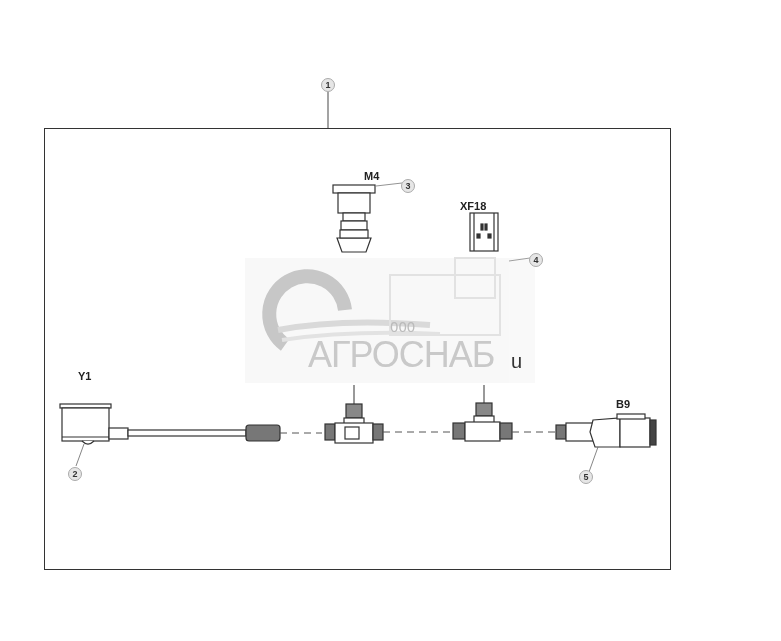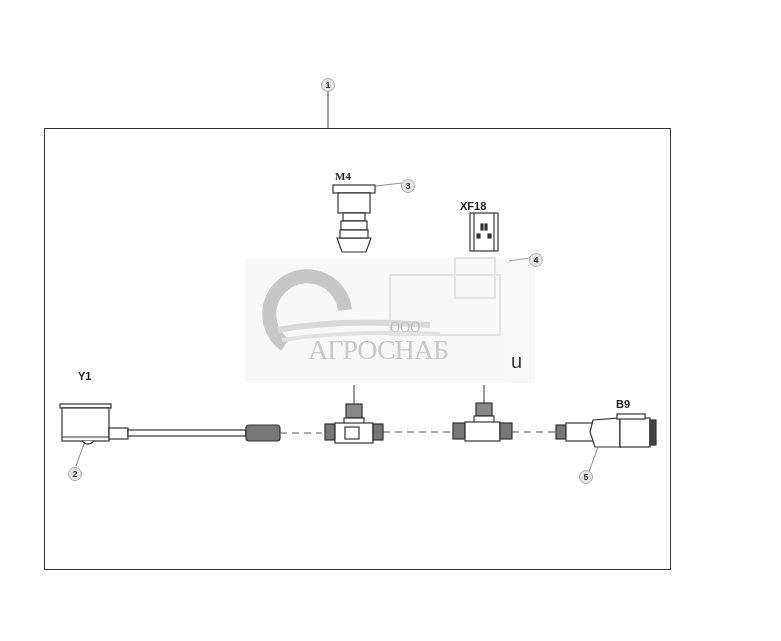--- a/index.html
+++ b/index.html
@@ -2,22 +2,22 @@
 <html><head>
 <meta charset="utf-8">
 <style>
   html, body { margin:0; padding:0; background:#fff; }
   body { width:781px; height:641px; position:relative; overflow:hidden; font-family:"Liberation Sans", sans-serif; }
   .abs { position:absolute; }
   .frame { left:44px; top:128px; width:627px; height:442px; border:1.5px solid #333; box-sizing:border-box; }
   .label { font-weight:bold; font-size:11px; color:#222; }
   .callout { width:12px; height:12px; border-radius:50%; background:#e6e6e6; border:1px solid #aaa; font-size:9px; font-weight:bold; color:#333; text-align:center; line-height:12px; }
   svg { position:absolute; left:0; top:0; }
-  .wm-text { font-family:Liberation Serif, serif; font-size:28px; color:#c9c9c9; letter-spacing:-1px; }
-  .wm-ooo { font-family:Liberation Serif, serif; font-size:14px; color:#bbb; }
+  .wm-text { font-family:Liberation Sans, sans-serif; font-size:36px; color:#c9c9c9; letter-spacing:-1px; }
+  .wm-ooo { font-family:Liberation Mono, monospace; font-size:14px; color:#bbb; }
 </style>
 </head>
 <body>
 
 <svg width="781" height="641">
 
   <line x1="328" y1="92" x2="328" y2="128" stroke="#666" stroke-width="1.2"></line>
 
   <g opacity="0.55">
     <rect x="245" y="258" width="290" height="125" fill="#f4f4f4"></rect>
@@ -92,21 +92,21 @@
   </g>
   <line x1="598" y1="447" x2="589" y2="472" stroke="#666" stroke-width="0.8"></line>
 </svg>
 
 <div class="abs frame"></div>
 
 <div class="abs wm-ooo" style="left:390px;top:320px;">ООО</div>
 <div class="abs wm-text" style="left:308px;top:334px;">АГРОСНАБ</div>
 <div class="abs" style="left:511px;top:350px;font-size:20px;color:#333;">u</div>
 
-<div class="abs label" style="left:335px;top:170px;font-family:Liberation Serif, serif;">M4</div>
+<div class="abs label" style="left:364px;top:170px;">M4</div>
 <div class="abs label" style="left:460px;top:200px;">XF18</div>
 <div class="abs label" style="left:78px;top:370px;">Y1</div>
 <div class="abs label" style="left:616px;top:398px;text-align:center;">B9</div>
 
 <div class="abs callout" style="left:321px;top:78px;">1</div>
 <div class="abs callout" style="left:68px;top:467px;">2</div>
 <div class="abs callout" style="left:401px;top:179px;">3</div>
 <div class="abs callout" style="left:529px;top:253px;">4</div>
 <div class="abs callout" style="left:579px;top:470px;">5</div>
 

